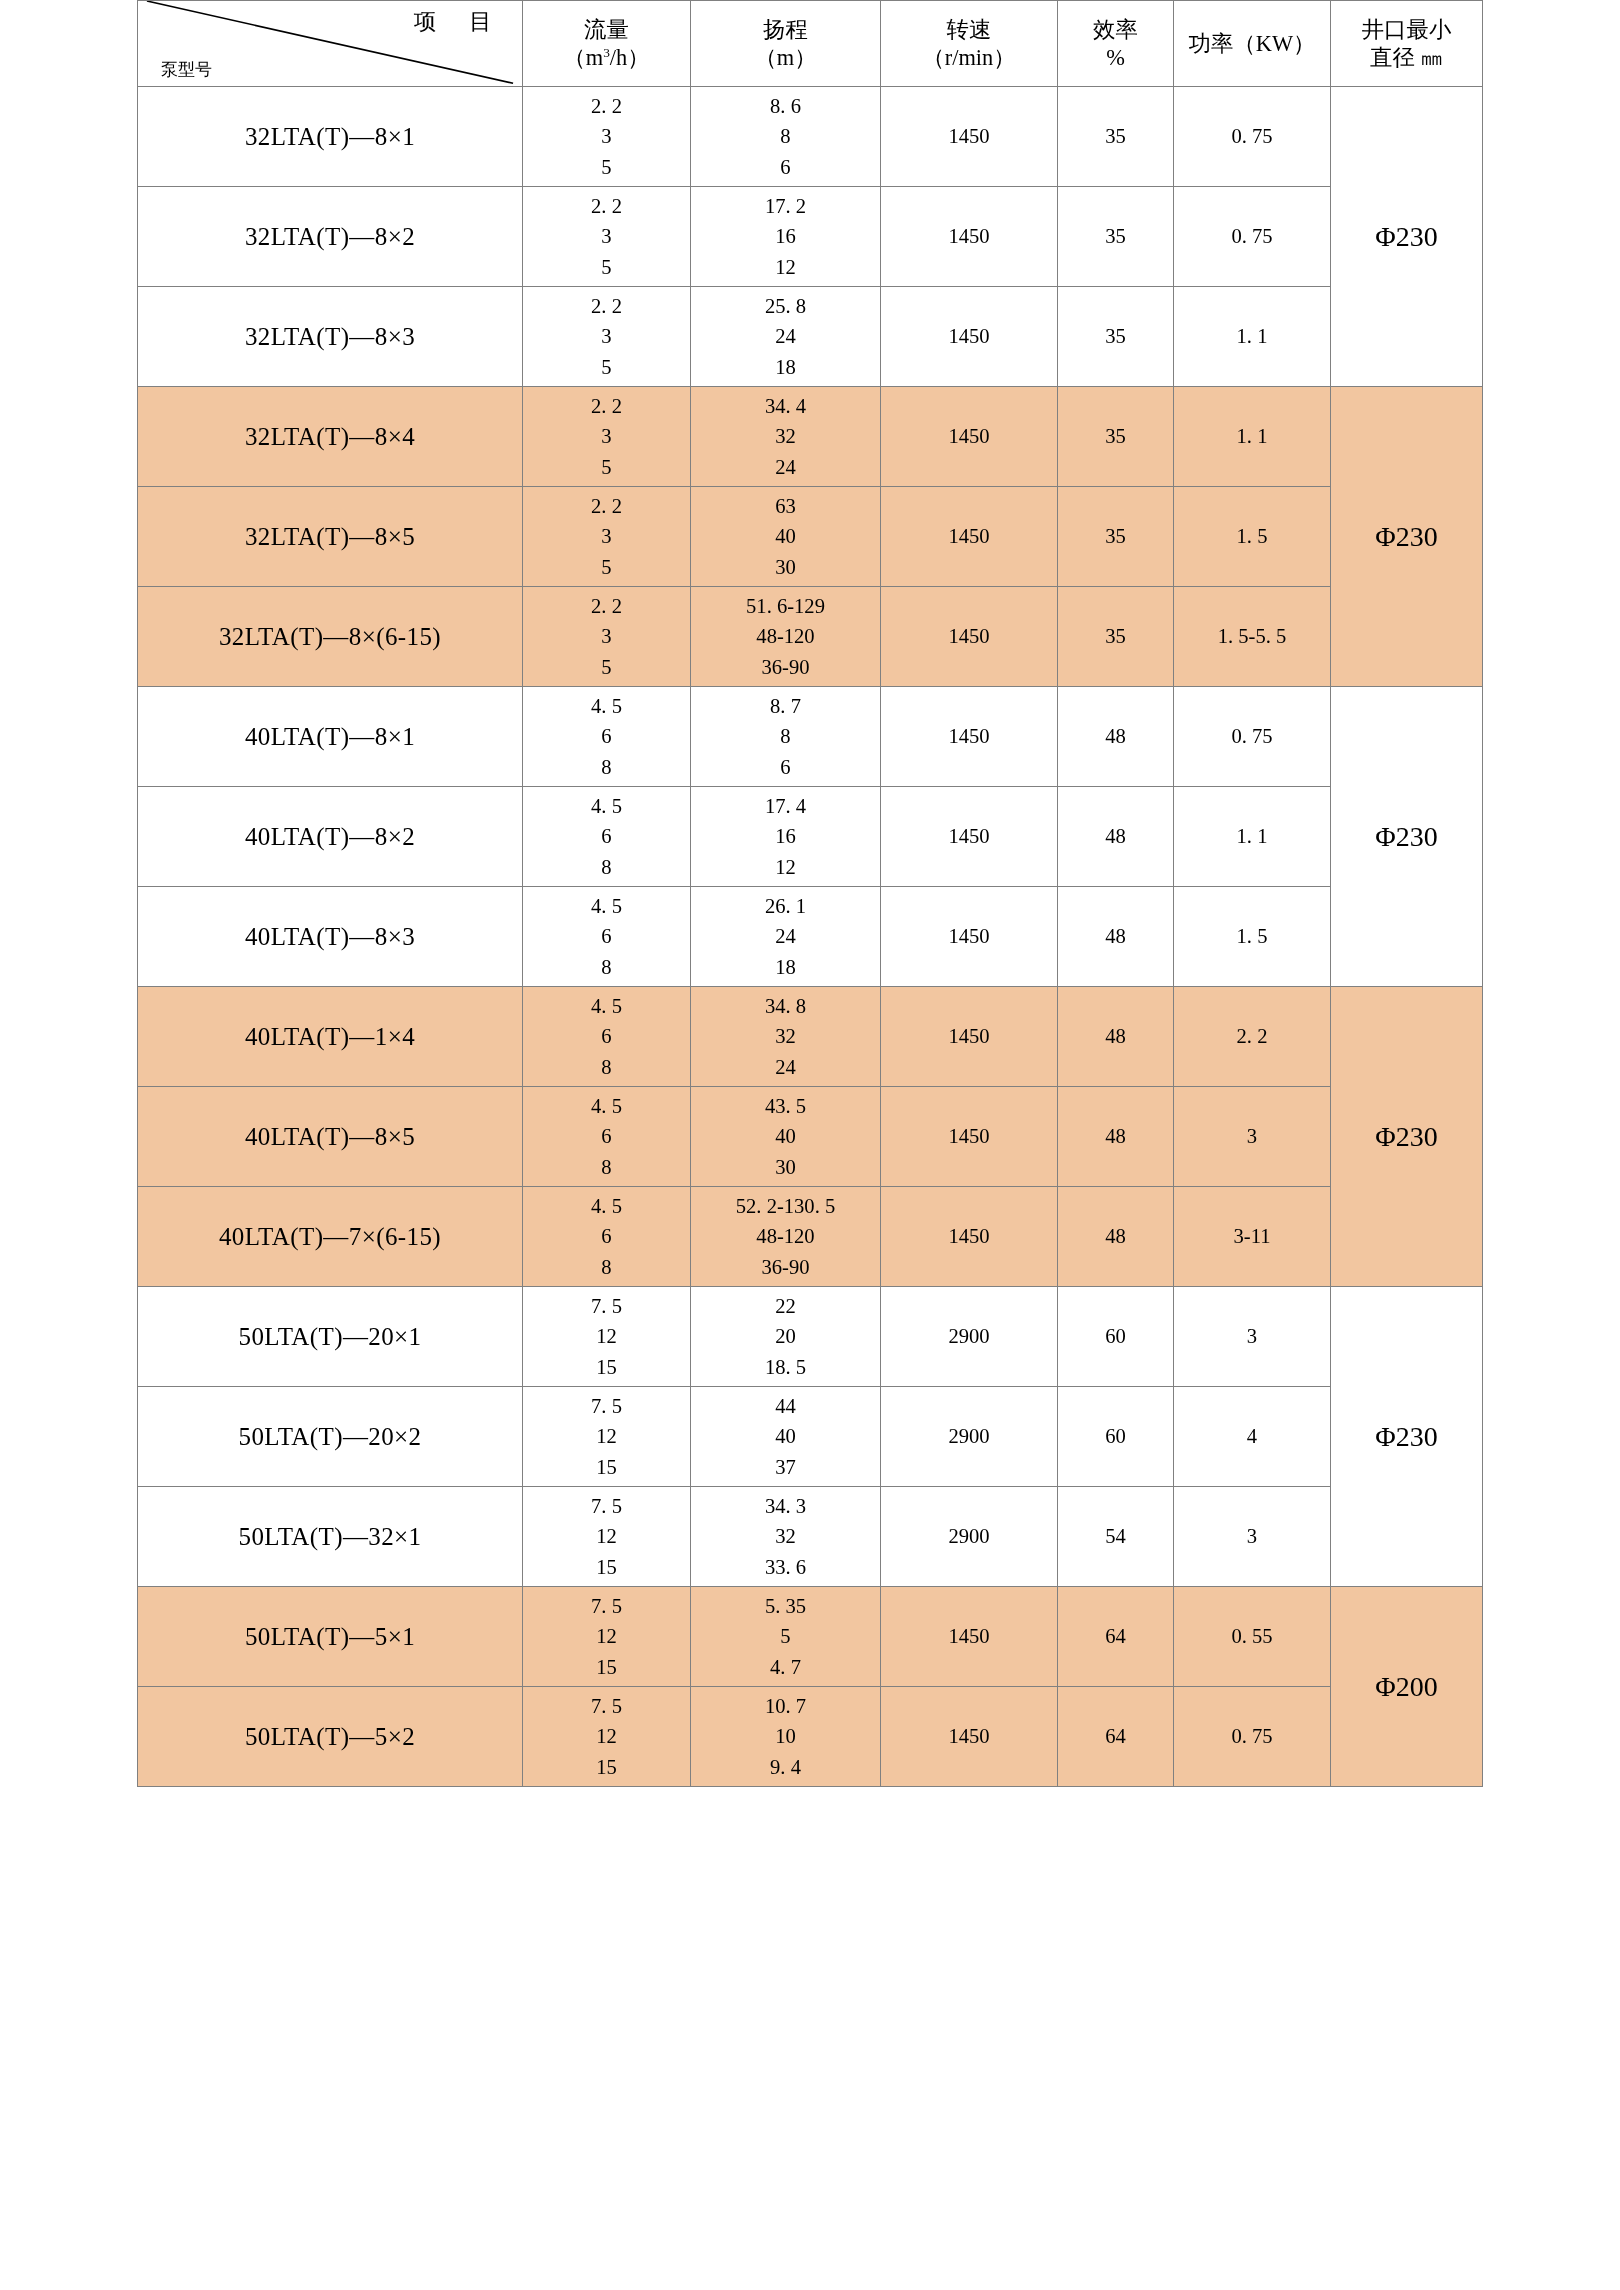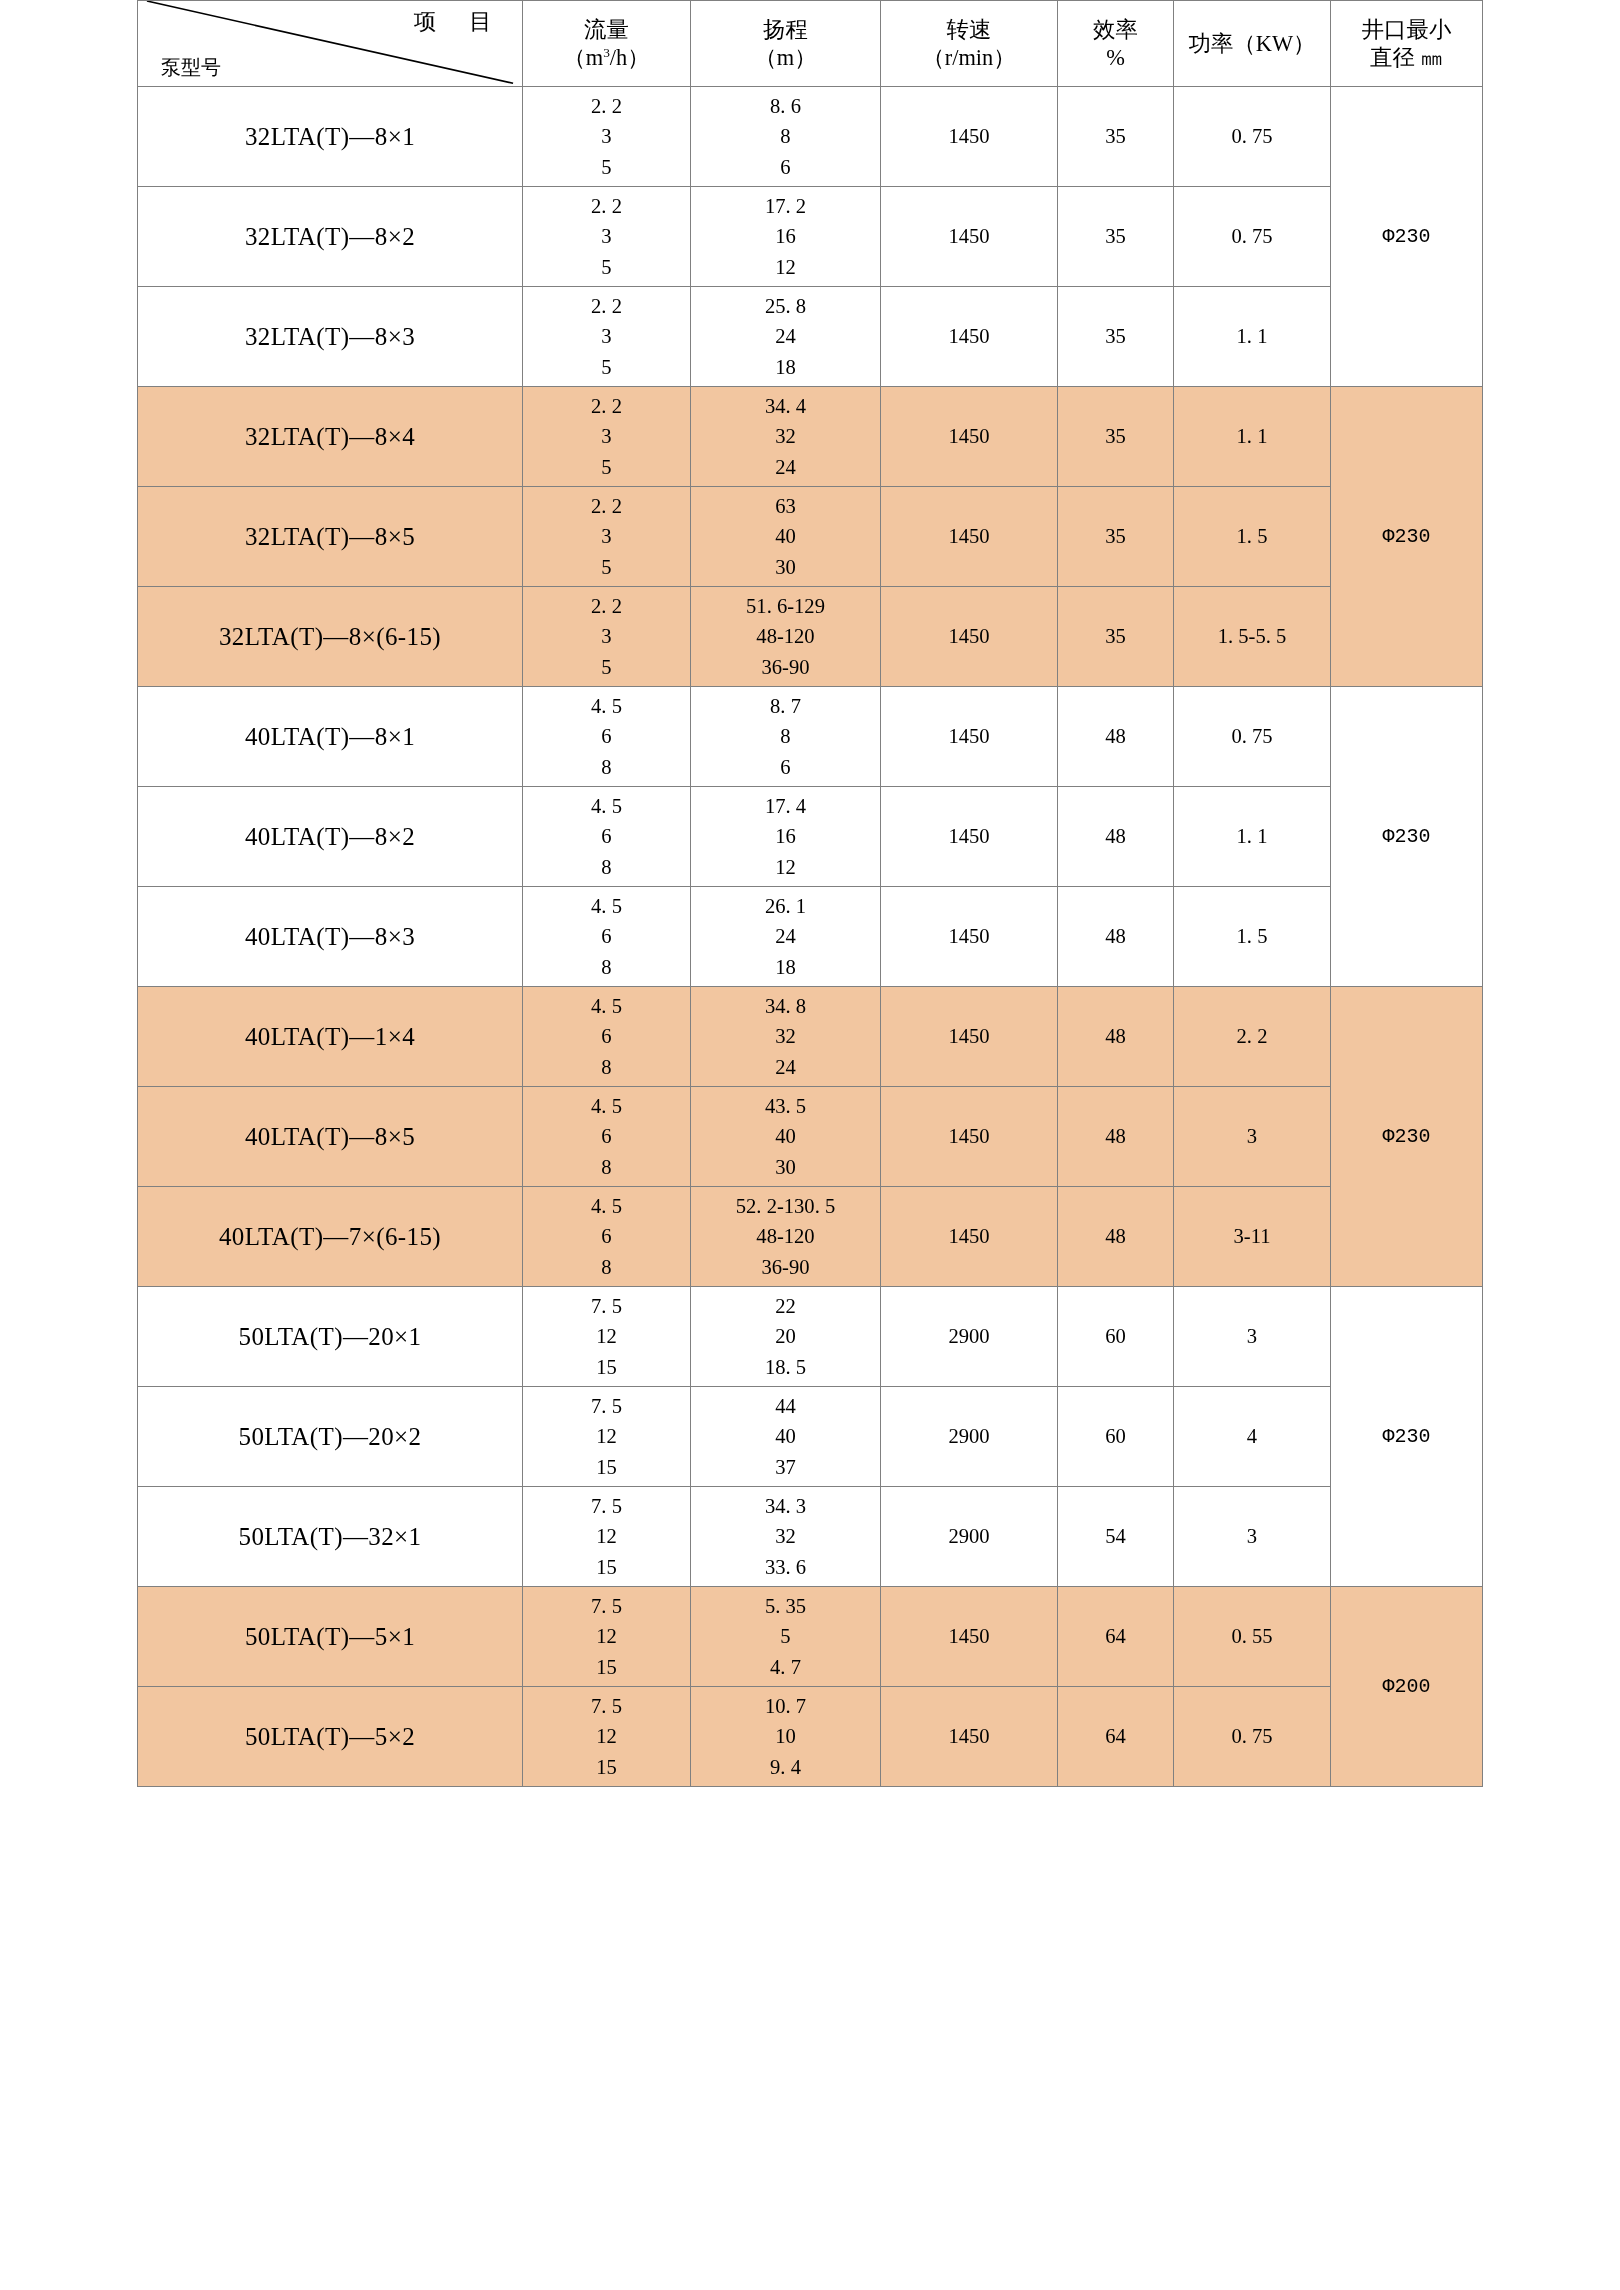--- a/index.html
+++ b/index.html
@@ -62,21 +62,21 @@
     position: absolute;
     right: 25px;
     top: 5.4px;
     font-size: 22.4px;
     letter-spacing: 5.4px;
   }
   .hdr-diag .lbl-bot {
     position: absolute;
     left: 23px;
     bottom: 5.4px;
-    font-size: 20px;
+    font-size: 17px;
     margin-top: 11px;
   }
   .sup {
     font-size: 13.4px;
     vertical-align: super;
   }
   
   .row-cell {
     height: 99px;
     font-size: 20.6px;
@@ -90,22 +90,21 @@
     font-size: 20.6px;
   }
   .multi div { white-space: nowrap; }
   .shade {
     background: #f2c6a0;
   }
   .plain {
     background: #ffffff;
   }
   .dia-cell {
-    font-size: 20px;
-    font-family: Liberation Mono, monospace;
+    font-size: 28px;
   }
 </style>
 </head>
 <body>
 
 <div class="page">
   <table class="spec">
     <colgroup>
       <col class="c-model">
       <col class="c-flow">

